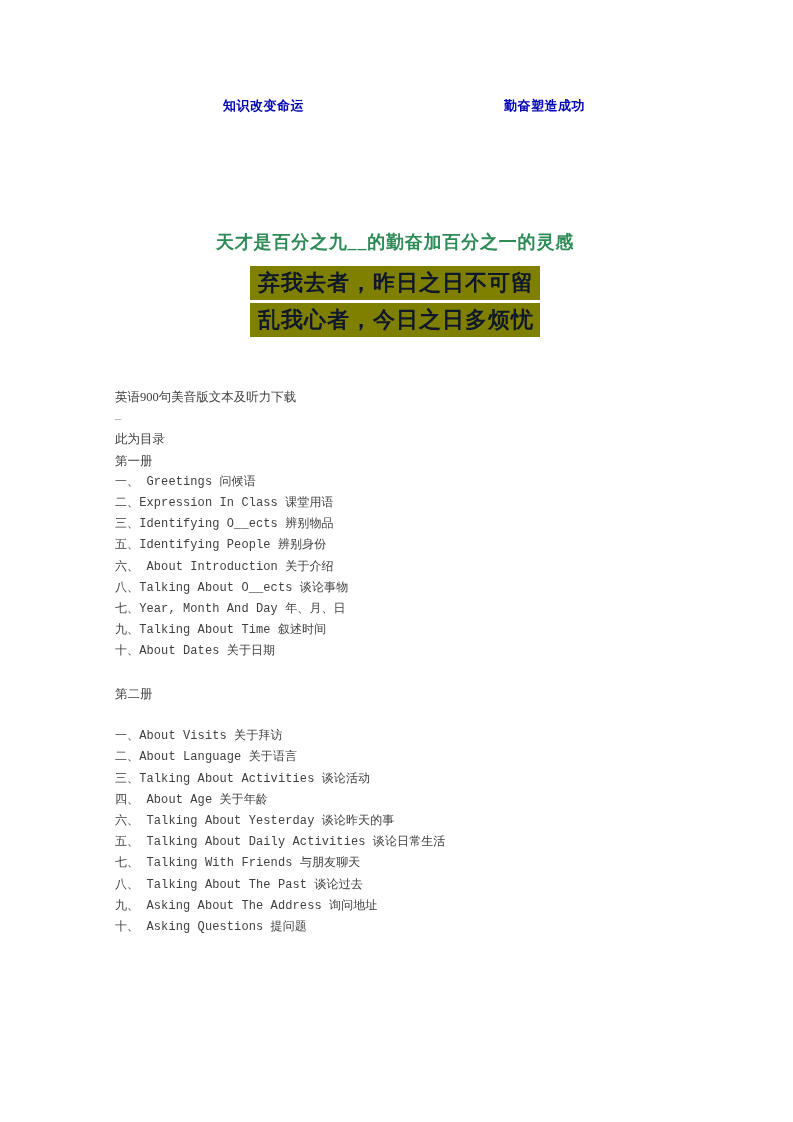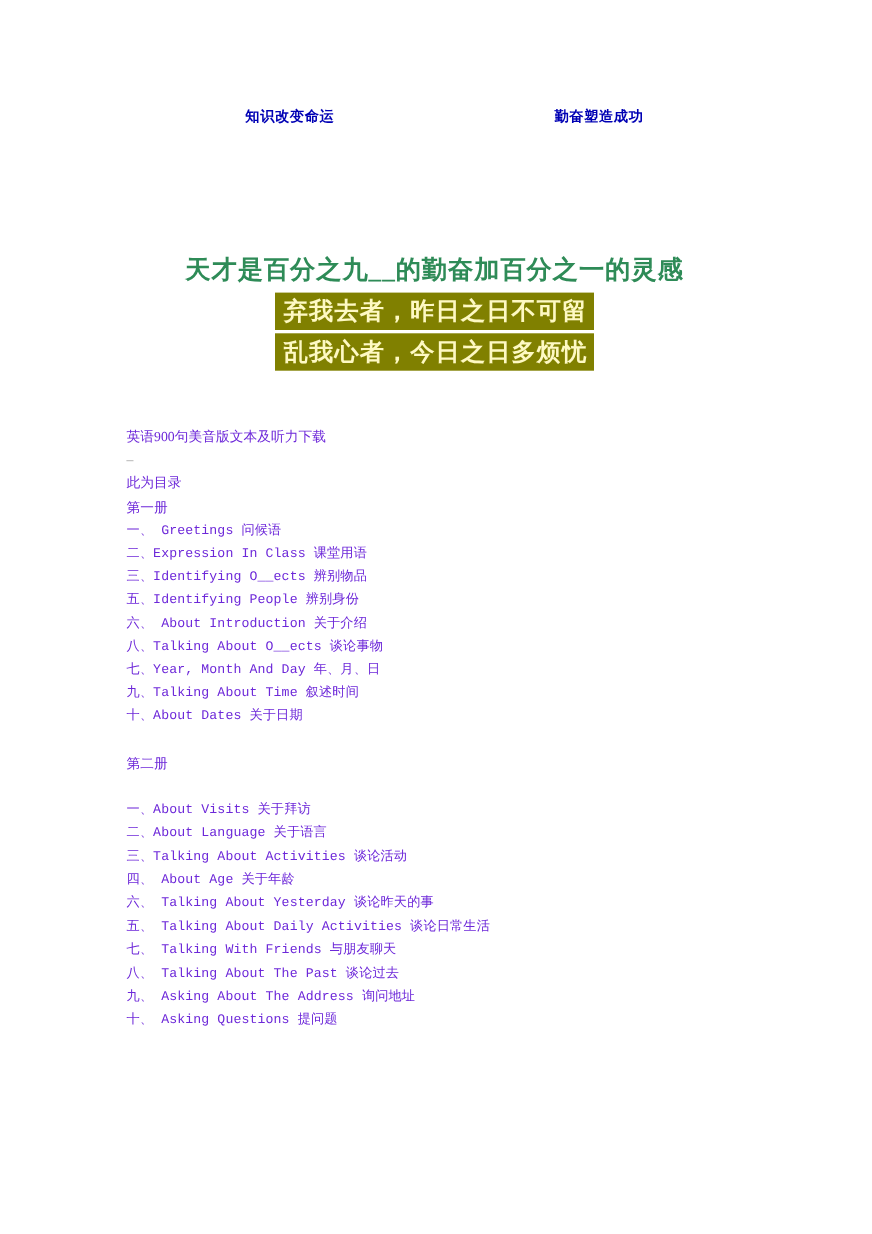--- a/index.html
+++ b/index.html
@@ -71,21 +71,21 @@
   .info-table td.col-value { width: 285px; }
   .info-table td.date-value { font-size: 16px; letter-spacing: 0.3px; }
 
   
   .green-quote {
     position: absolute;
     left: 110px;
     top: 230px;
     width: 570px;
     text-align: center;
-    font-size: 23px;
+    font-size: 18px;
     font-weight: bold;
     color: #2e8b57;
     letter-spacing: 0.8px;
     white-space: nowrap;
   }
 
   
   .poem-wrap {
     position: absolute;
     left: 110px;
@@ -93,41 +93,41 @@
     width: 570px;
     text-align: center;
   }
   .poem-line {
     display: block;
     margin: 0 auto;
   }
   .poem-line span {
     display: inline-block;
     background: #808000;
-    color: #fef9c3;
+    color: #0f172a;
     font-weight: bold;
     font-size: 22px;
     line-height: 32px;
     padding: 1px 6px 1px 8px;
     letter-spacing: 1px;
     white-space: nowrap;
   }
   .poem-line.second { margin-top: 3px; }
 
   
   .body-block {
     position: absolute;
     left: 115px;
     top: 387px;
     width: 600px;
   }
   .body-line {
     font-size: 12.5px;
     line-height: 21.2px;
-    color: #6d28d9;
+    color: #404040;
     font-family: "Liberation Serif", "DejaVu Serif", serif;
     white-space: pre;
     min-height: 21.2px;
   }
   .body-line.mono {
     font-family: "Liberation Mono", "DejaVu Sans Mono", monospace;
     font-size: 12px;
     letter-spacing: 0.1px;
   }
   .body-line.blank {

